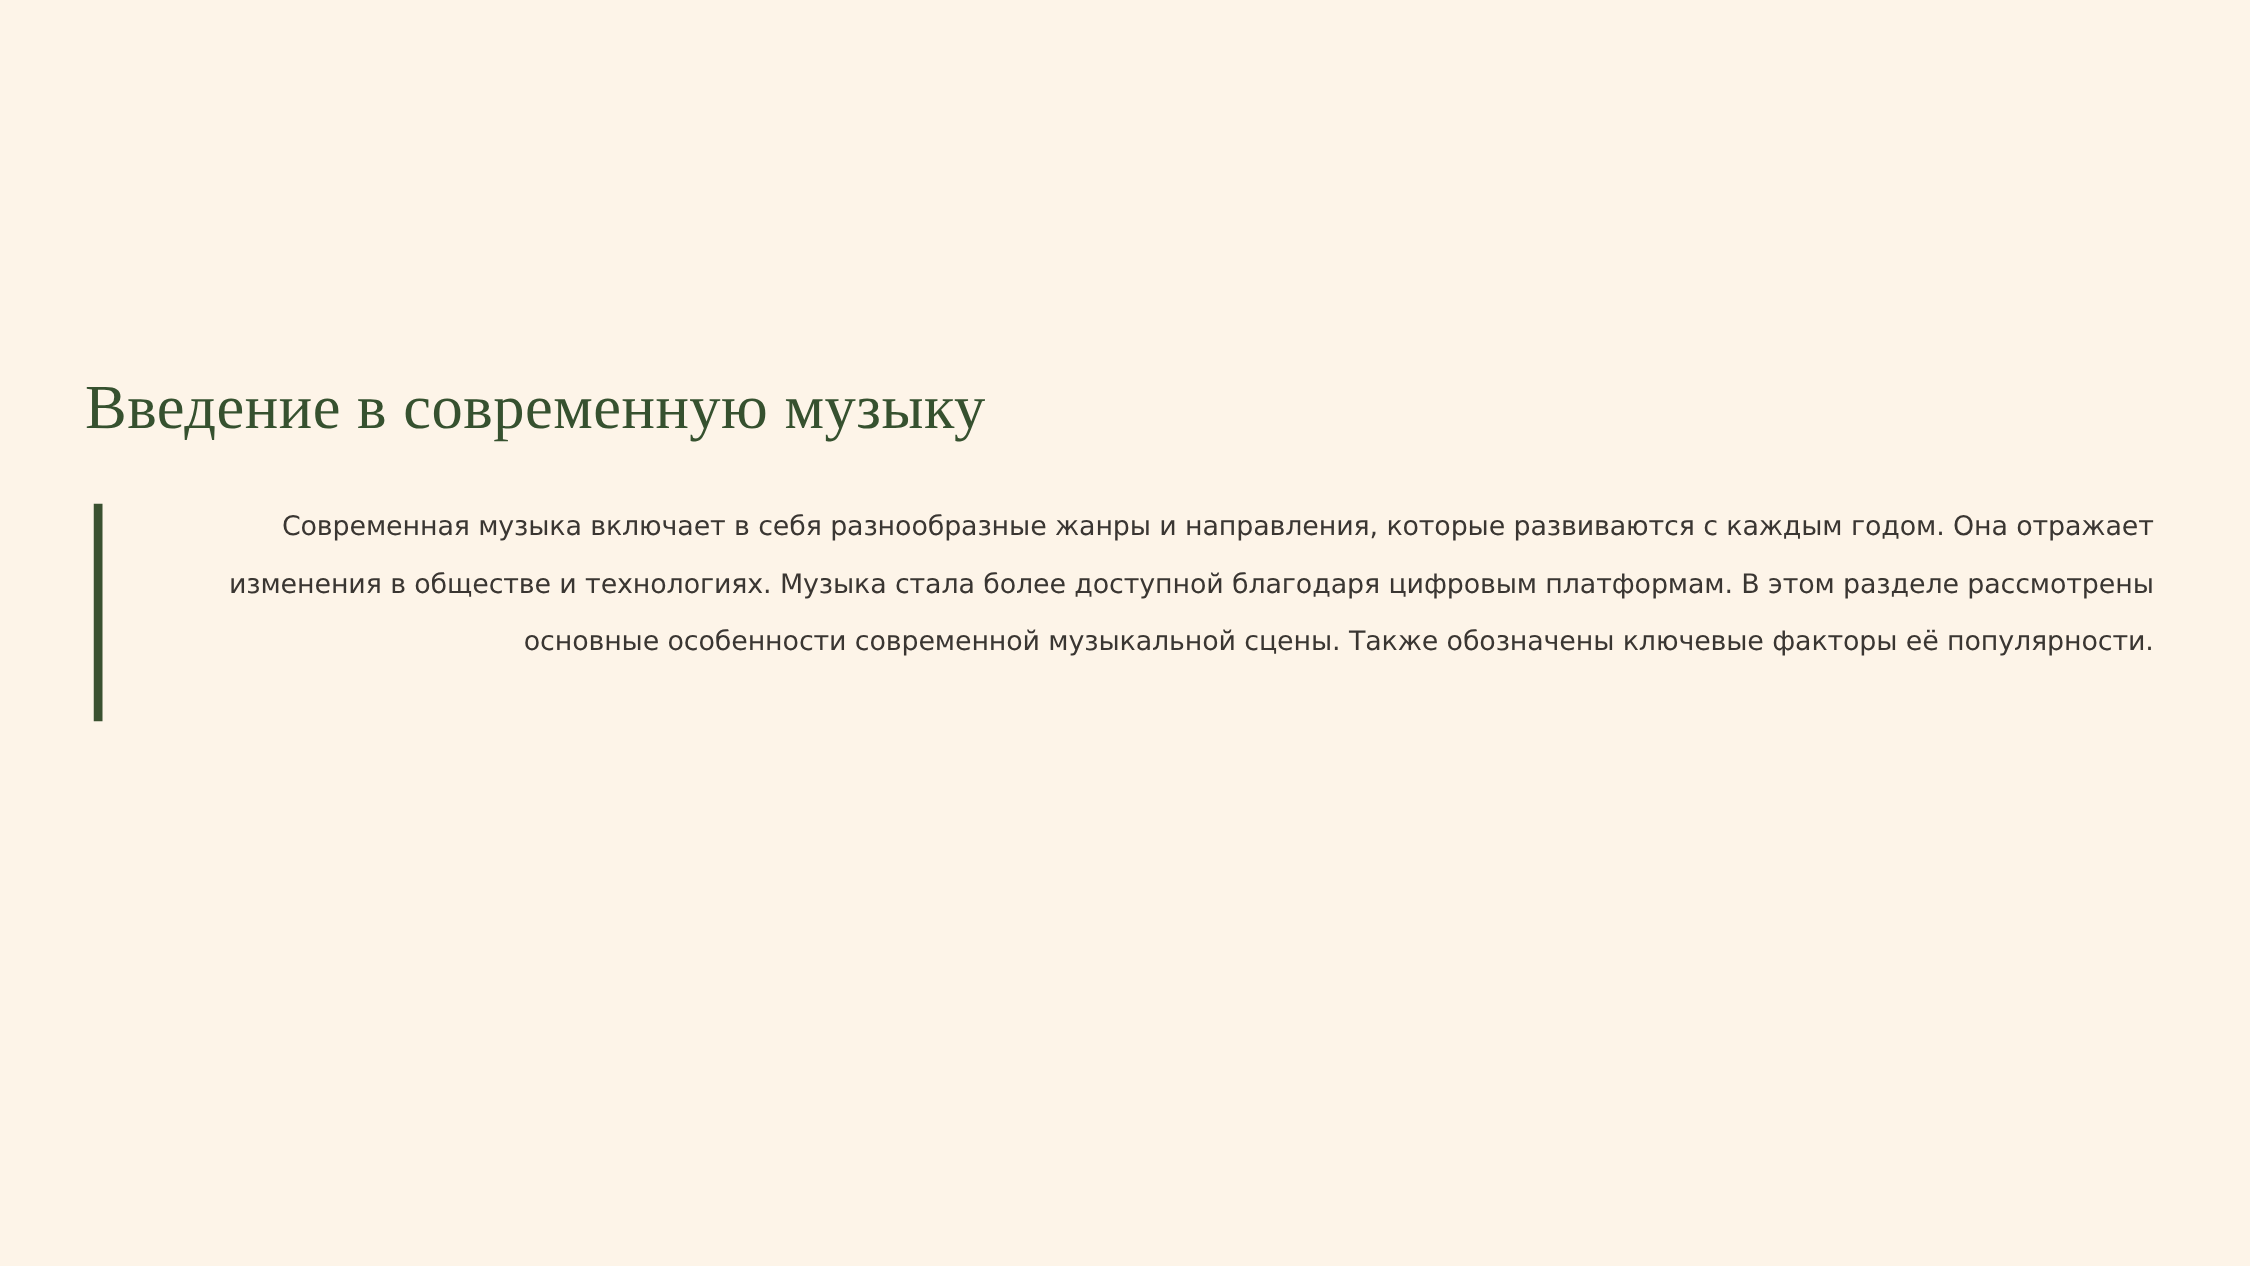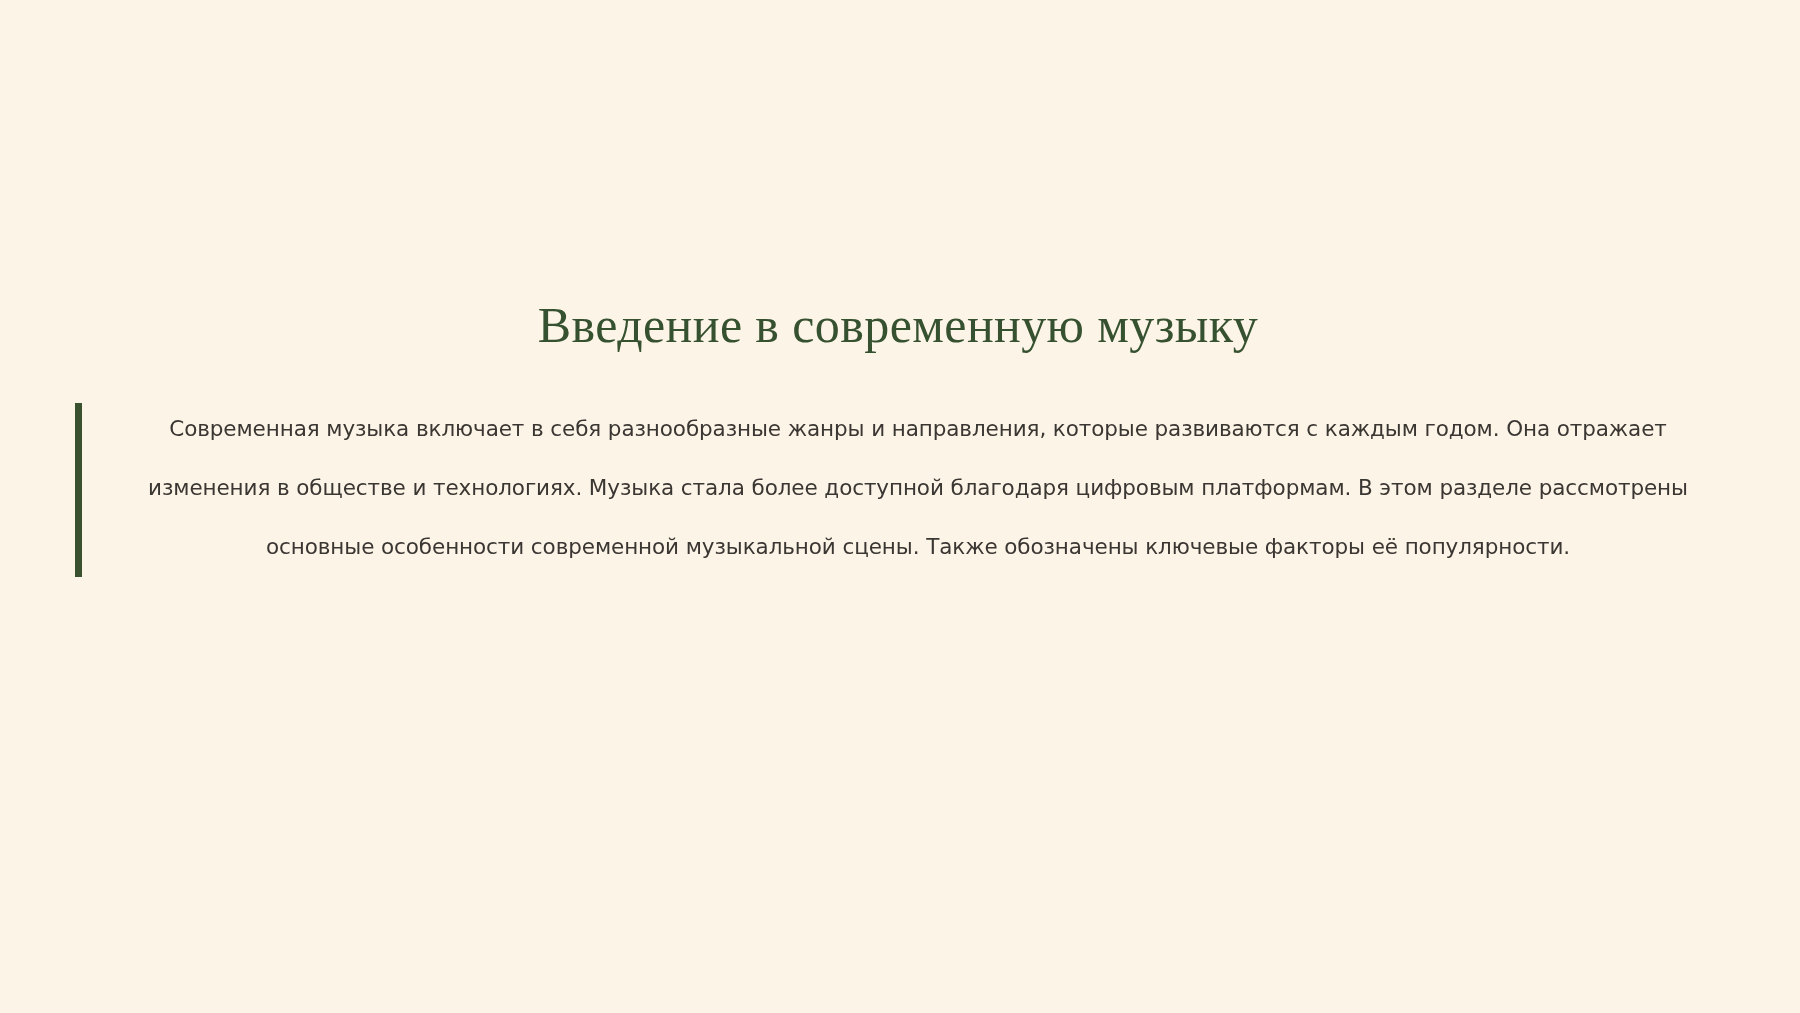--- a/index.html
+++ b/index.html
@@ -28,43 +28,42 @@
   }
   .section-title {
     font-family: "Liberation Serif", "DejaVu Serif", serif;
     font-size: 50px;
     line-height: 1.18;
     font-weight: 400;
     color: #36512f;
     letter-spacing: 0.4px;
     margin: 0 0 44px 0;
     white-space: nowrap;
-    text-align: center;
   }
   .quote-block {
     position: relative;
     padding-left: 45px;
   }
   .accent-bar {
     position: absolute;
     left: 7px;
     top: 4px;
     width: 7px;
     height: 174px;
     background: #3a5130;
   }
   .body-text {
     margin: 0;
     font-family: "DejaVu Sans", "Liberation Sans", sans-serif;
     font-size: 21.5px;
-    line-height: 59px;
+    line-height: 46px;
     color: #3a3632;
     font-weight: 400;
     max-width: 1610px;
-    text-align: center;
+    text-align: right;
     letter-spacing: -0.1px;
   }
 </style>
 </head>
 <body>
 
 <div class="page">
 
   <div class="section">
 

